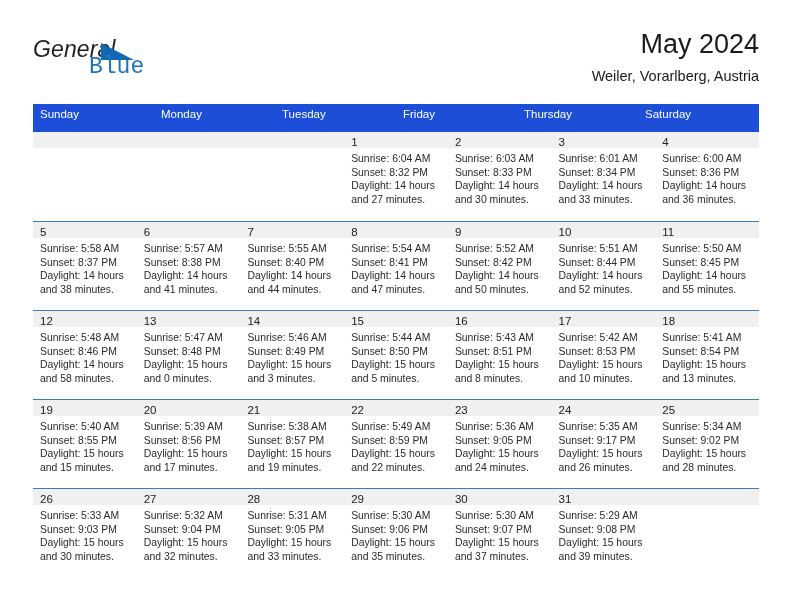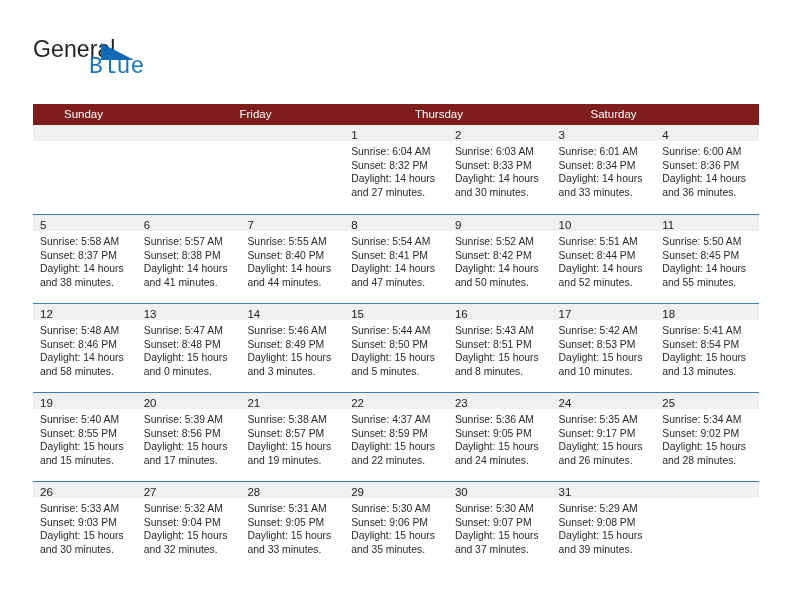--- a/index.html
+++ b/index.html
@@ -37,20 +37,21 @@
     height: 48px;
   }
   .logo-general {
     position: absolute;
     left: 0;
     top: 0;
     font-size: 23px;
     letter-spacing: 0.1px;
     color: #231f20;
     font-family: "Liberation Sans", sans-serif;
+    font-style: italic;
   }
   .logo-tri {
     position: absolute;
     left: 68px;
     top: 7px;
     width: 0;
     height: 0;
     border-left: 33px solid #1268b3;
     border-top: 17px solid transparent;
   }
@@ -87,23 +88,22 @@
 
   
   .calendar {
     position: absolute;
     left: 33px;
     top: 104px;
     width: 726px;
   }
   .weekday-row {
     display: flex;
-    background: #7f1d1d;
-    height: 21px;
-    padding-left: 24px;
+    background: #1d4ed8;
+    height: 28px;
   }
   .weekday {
     flex: 1 1 0;
     color: #ffffff;
     font-size: 11.5px;
     line-height: 21px;
     padding-left: 7px;
     box-sizing: border-box;
     white-space: nowrap;
   }
@@ -155,27 +155,33 @@
 <div class="page">
 
   <div class="top">
 
     <div class="logo">
       <span class="logo-general">General</span>
       <span class="logo-tri"></span>
       <span class="logo-blue">Blue</span>
     </div>
 
+    <div class="title-block">
+      <h1 class="month-title">May 2024</h1>
+      <div class="location">Weiler, Vorarlberg, Austria</div>
+    </div>
 
   </div>
 
   <div class="calendar">
 
     <div class="weekday-row">
       <div class="weekday">Sunday</div>
+      <div class="weekday">Monday</div>
+      <div class="weekday">Tuesday</div>
       <div class="weekday">Friday</div>
       <div class="weekday">Thursday</div>
       <div class="weekday">Saturday</div>
     </div>
 
     <div class="week-row first">
       <div class="day-cell empty">
         <div class="daynum-band"><span class="daynum"></span></div>
         <div class="day-info">
           <div></div>
@@ -396,21 +402,21 @@
         <div class="day-info">
           <div>Sunrise: 5:38 AM</div>
           <div>Sunset: 8:57 PM</div>
           <div>Daylight: 15 hours</div>
           <div>and 19 minutes.</div>
         </div>
       </div>
       <div class="day-cell">
         <div class="daynum-band"><span class="daynum">22</span></div>
         <div class="day-info">
-          <div>Sunrise: 4:37 AM</div>
+          <div>Sunrise: 5:49 AM</div>
           <div>Sunset: 8:59 PM</div>
           <div>Daylight: 15 hours</div>
           <div>and 22 minutes.</div>
         </div>
       </div>
       <div class="day-cell">
         <div class="daynum-band"><span class="daynum">23</span></div>
         <div class="day-info">
           <div>Sunrise: 5:36 AM</div>
           <div>Sunset: 9:05 PM</div>

